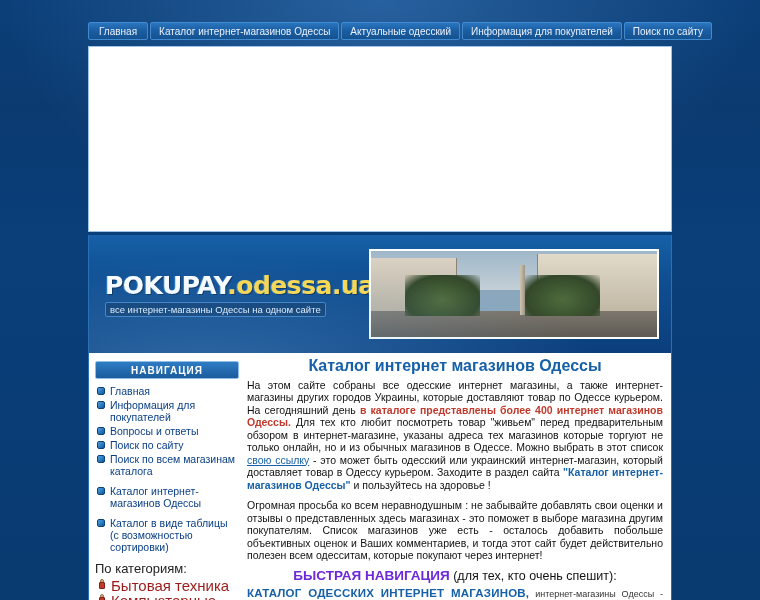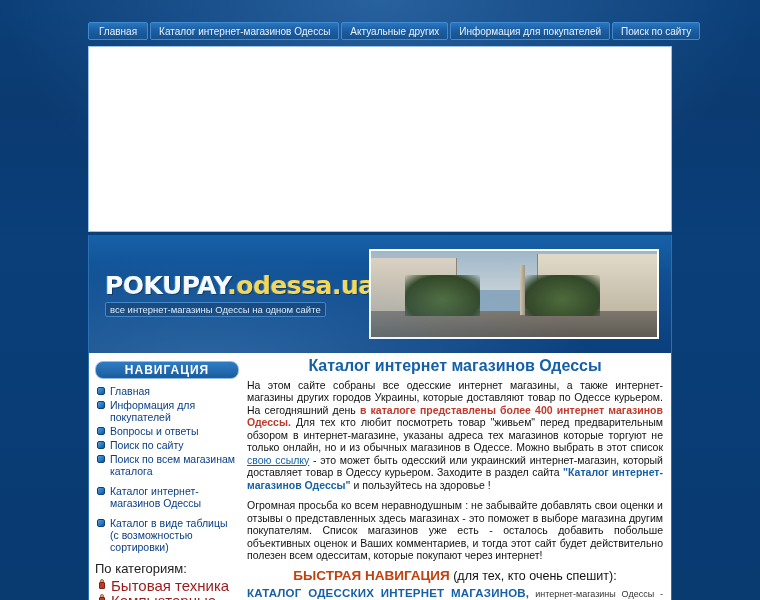--- a/index.html
+++ b/index.html
@@ -156,23 +156,23 @@
   .sidebar {
     width: 154px;
     padding: 6px 4px 0 6px;
     background: #ffffff;
   }
   .navtitle {
     margin: 2px 0 5px 0;
     height: 18px;
     background: linear-gradient(to bottom, #2f7cc4 0%, #1a5c9e 100%);
     border: 1px solid #8fbde6;
-    border-radius: 8px;
+    border-radius: 2px;
     color: #ffffff;
-    font-size: 12px;
+    font-size: 10px;
     font-weight: bold;
     letter-spacing: 1px;
     text-align: center;
     line-height: 17px;
   }
   .navlist { list-style: none; margin: 0; padding: 0; }
   .navlist li {
     position: relative;
     padding: 1px 0 1px 15px;
     font-size: 10.5px;
@@ -238,40 +238,40 @@
   .main h2 {
     margin: 4px 0 4px 0;
     font-size: 12.5px;
     text-align: center;
     color: #111111;
     font-weight: normal;
   }
   .main h2 .big {
     font-weight: bold;
     font-size: 13.5px;
-    color: #c2410c;
+    color: #6d28d9;
   }
   .fastnav {
     font-size: 11.5px;
     line-height: 14px;
     color: #1560a8;
     text-align: justify;
   }
   .fastnav .caps { font-weight: bold; letter-spacing: 0.2px; }
   .fastnav .small { font-size: 9px; color: #333333; font-weight: normal; letter-spacing: 0; }
 </style>
 </head>
 <body>
 
 <div id="page">
 
   <div class="topmenu">
     <div class="mi first">Главная</div>
     <div class="mi">Каталог интернет-магазинов Одессы</div>
-    <div class="mi">Актуальные других</div>
+    <div class="mi">Актуальные одесский</div>
     <div class="mi">Информация для покупателей</div>
     <div class="mi">Поиск по сайту</div>
   </div>
 
   <div class="whitebox"></div>
 
   <div class="header">
     <div class="logo">
       <div class="logo-main"><span>POKUPAY</span><span class="accent">.odessa.ua</span></div>
       <div class="logo-sub">все интернет-магазины Одессы на одном сайте</div>

